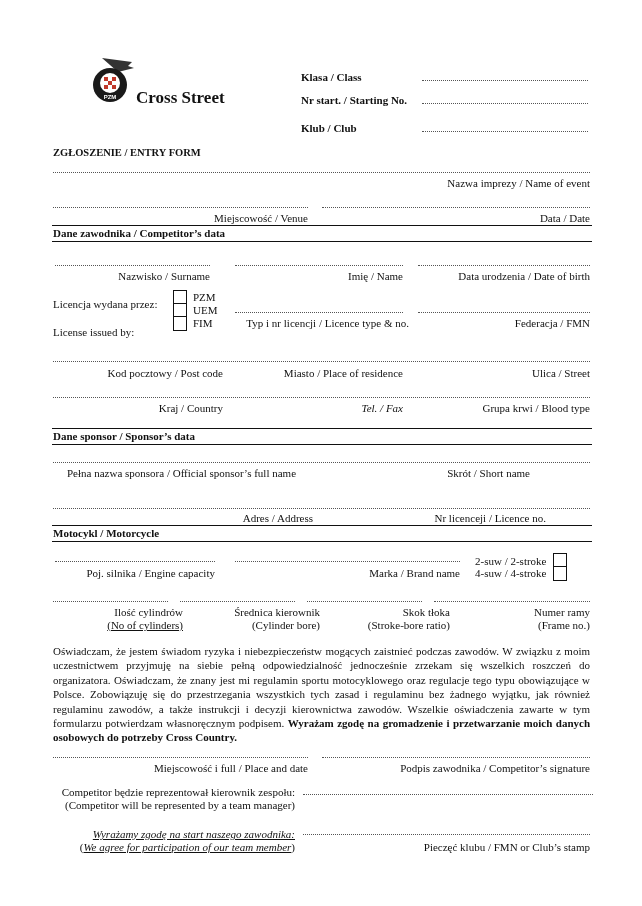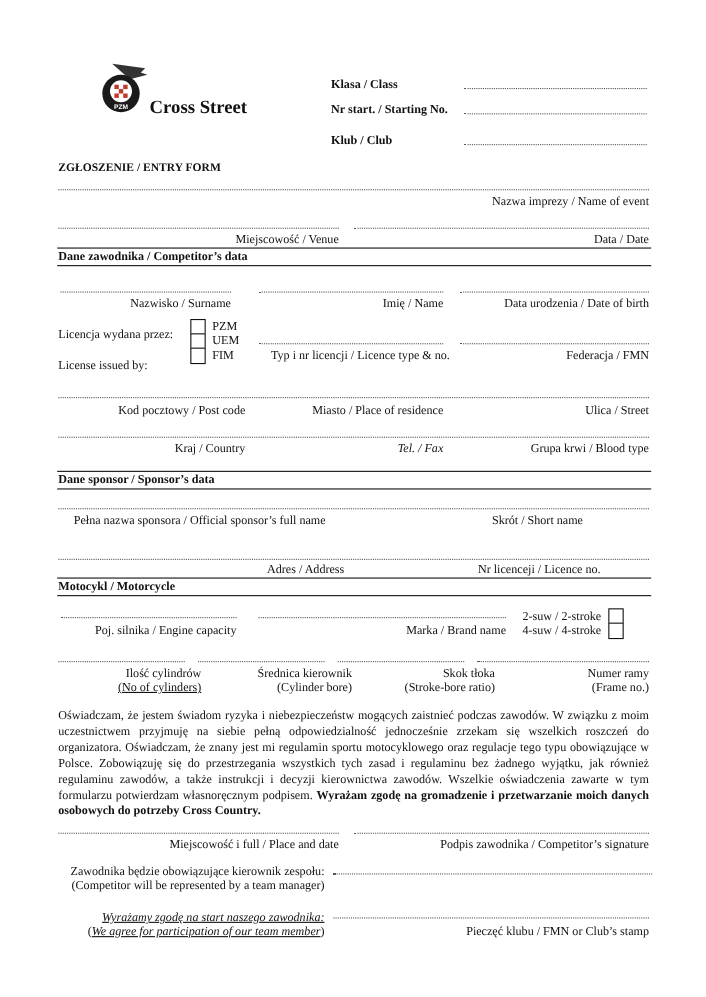--- a/index.html
+++ b/index.html
@@ -124,21 +124,21 @@
 <div class="para" style="top:644px;">
   <span>Oświadczam, że jestem świadom ryzyka i niebezpieczeństw mogących zaistnieć podczas zawodów. W związku z moim uczestnictwem przyjmuję na siebie pełną odpowiedzialność jednocześnie zrzekam się wszelkich roszczeń do organizatora. Oświadczam, że znany jest mi regulamin sportu motocyklowego oraz regulacje tego typu obowiązujące w Polsce. Zobowiązuję się do przestrzegania wszystkich tych zasad i regulaminu bez żadnego wyjątku, jak również regulaminu zawodów, a także instrukcji i decyzji kierownictwa zawodów. Wszelkie oświadczenia zawarte w tym formularzu potwierdzam własnoręcznym podpisem.</span>
   <b>Wyrażam zgodę na gromadzenie i przetwarzanie moich danych osobowych do potrzeby Cross Country</b><b>.</b>
 </div>
 
 <div class="dots" style="left:53px;top:757px;width:255px;"></div>
 <div class="dots" style="left:322px;top:757px;width:268px;"></div>
 <div class="lbl ctr" style="left:53px;width:255px;top:762px;">Miejscowość i full / Place and date</div>
 <div class="lbl ctr" style="left:322px;width:268px;top:762px;">Podpis zawodnika / Competitor’s signature</div>
 
-<div class="lbl ctr" style="left:50px;width:245px;top:786px;">Zawodnika będzie obowiązujące kierownik zespołu:</div>
+<div class="lbl ctr" style="left:50px;width:245px;top:786px;">Competitor będzie reprezentował kierownik zespołu:</div>
 <div class="lbl ctr" style="left:50px;width:245px;top:799px;">(Competitor will be represented by a team manager)</div>
 <div class="dots" style="left:303px;top:794px;width:290px;"></div>
 
 <div class="lbl ctr it" style="left:50px;width:245px;top:828px;">Wyrażamy zgodę na start naszego zawodnika:</div>
 <div class="lbl ctr" style="left:50px;width:245px;top:841px;">
   <span>(</span><span class="it">We agree for participation of our team member</span><span>)</span>
 </div>
 <div class="dots" style="left:303px;top:834px;width:287px;"></div>
 <div class="lbl ctr" style="left:303px;width:287px;top:841px;">Pieczęć klubu / FMN or Club’s stamp</div>
 

